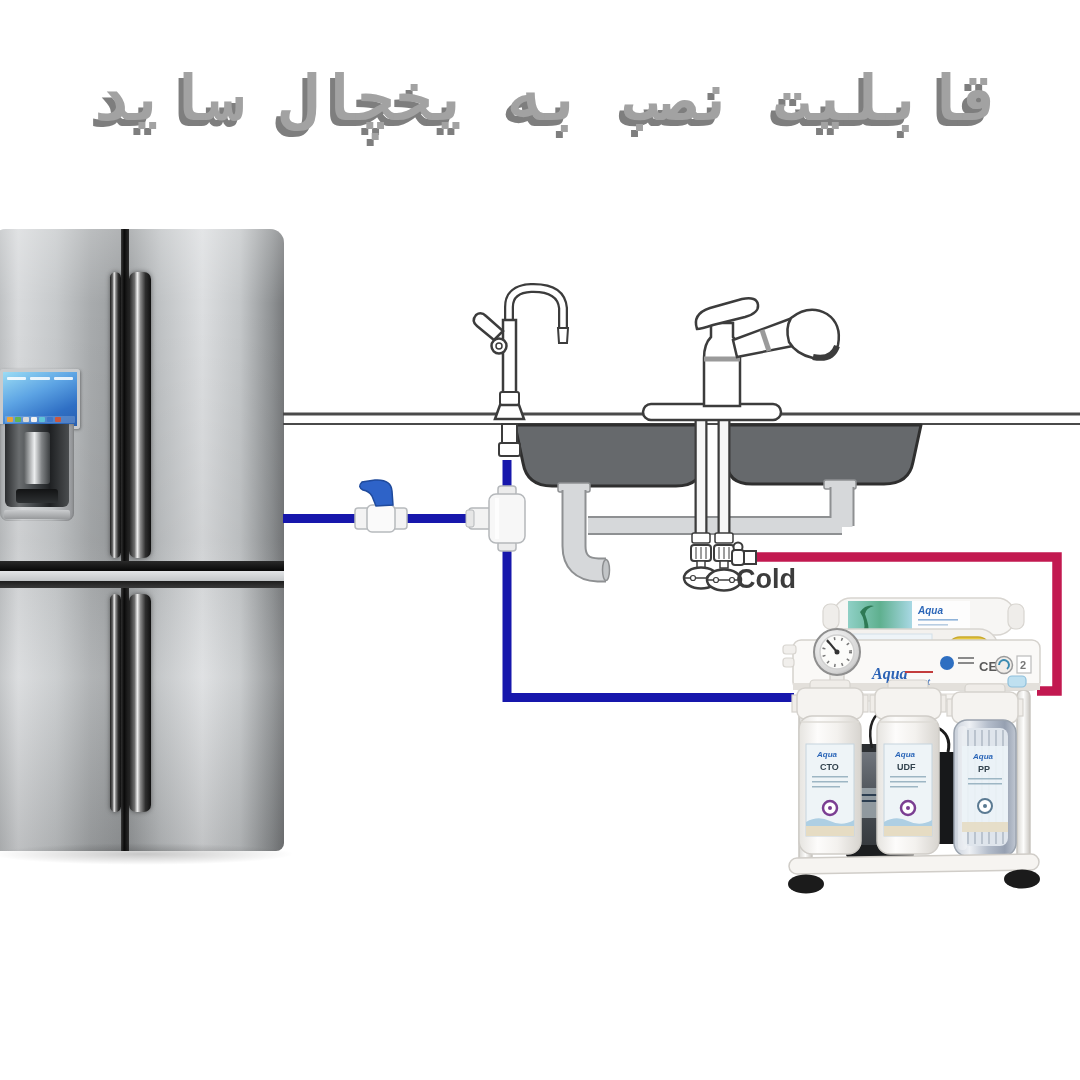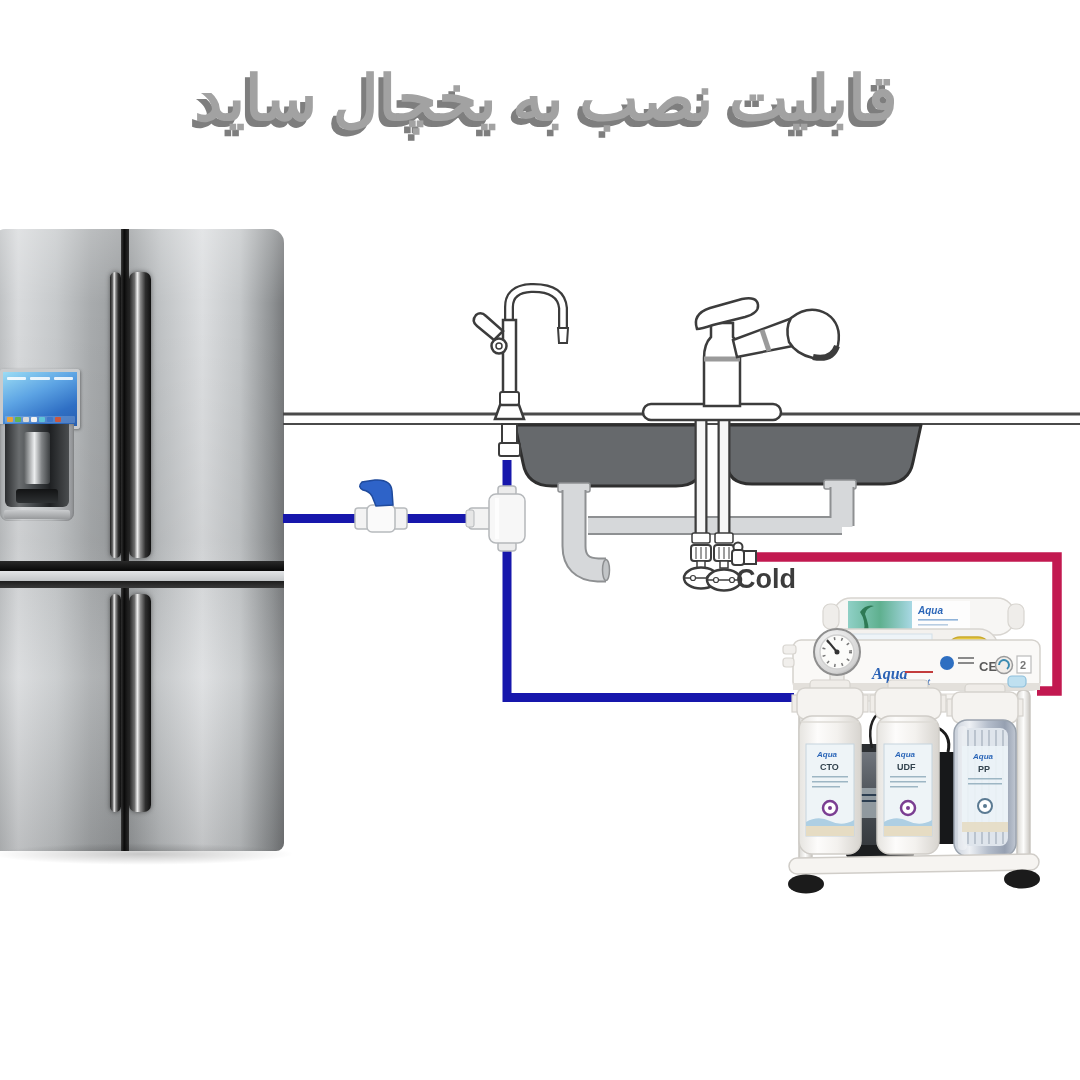--- a/index.html
+++ b/index.html
@@ -1,21 +1,21 @@
 <!DOCTYPE html>
 <html><head>
 <meta charset="utf-8">
 <style>
   html,body{margin:0;padding:0;background:#fff;}
   #canvas{position:relative;width:1080px;height:1080px;background:#fff;overflow:hidden;
           font-family:"Liberation Sans",sans-serif;}
 
   
   .title{position:absolute;top:62px;left:12px;right:0;text-align:center;
-         direction:rtl;font-family:Liberation Serif, serif;font-weight:bold;
+         direction:rtl;font-family:Liberation Mono, monospace;font-weight:bold;
          font-size:63px;color:#a2a2a2;letter-spacing:1px;
          text-shadow:-5px 6px 0 #7e7e7e;}
 
   
   .fridge{position:absolute;left:-8px;top:229px;width:292px;height:622px;
           border-radius:14px 14px 8px 8px;overflow:hidden;
           background:linear-gradient(90deg,#b4b7b9 0%,#d8dadc 9%,#c6c9cb 22%,
             #a8abad 34%,#999c9e 46%,#c0c3c5 58%,#dcdee0 72%,#c4c7c9 85%,#8e9193 96%,#77797b 100%);}
   .fridge::before{content:"";position:absolute;inset:0;
           background:linear-gradient(180deg,rgba(255,255,255,.22) 0%,rgba(255,255,255,0) 12%,

